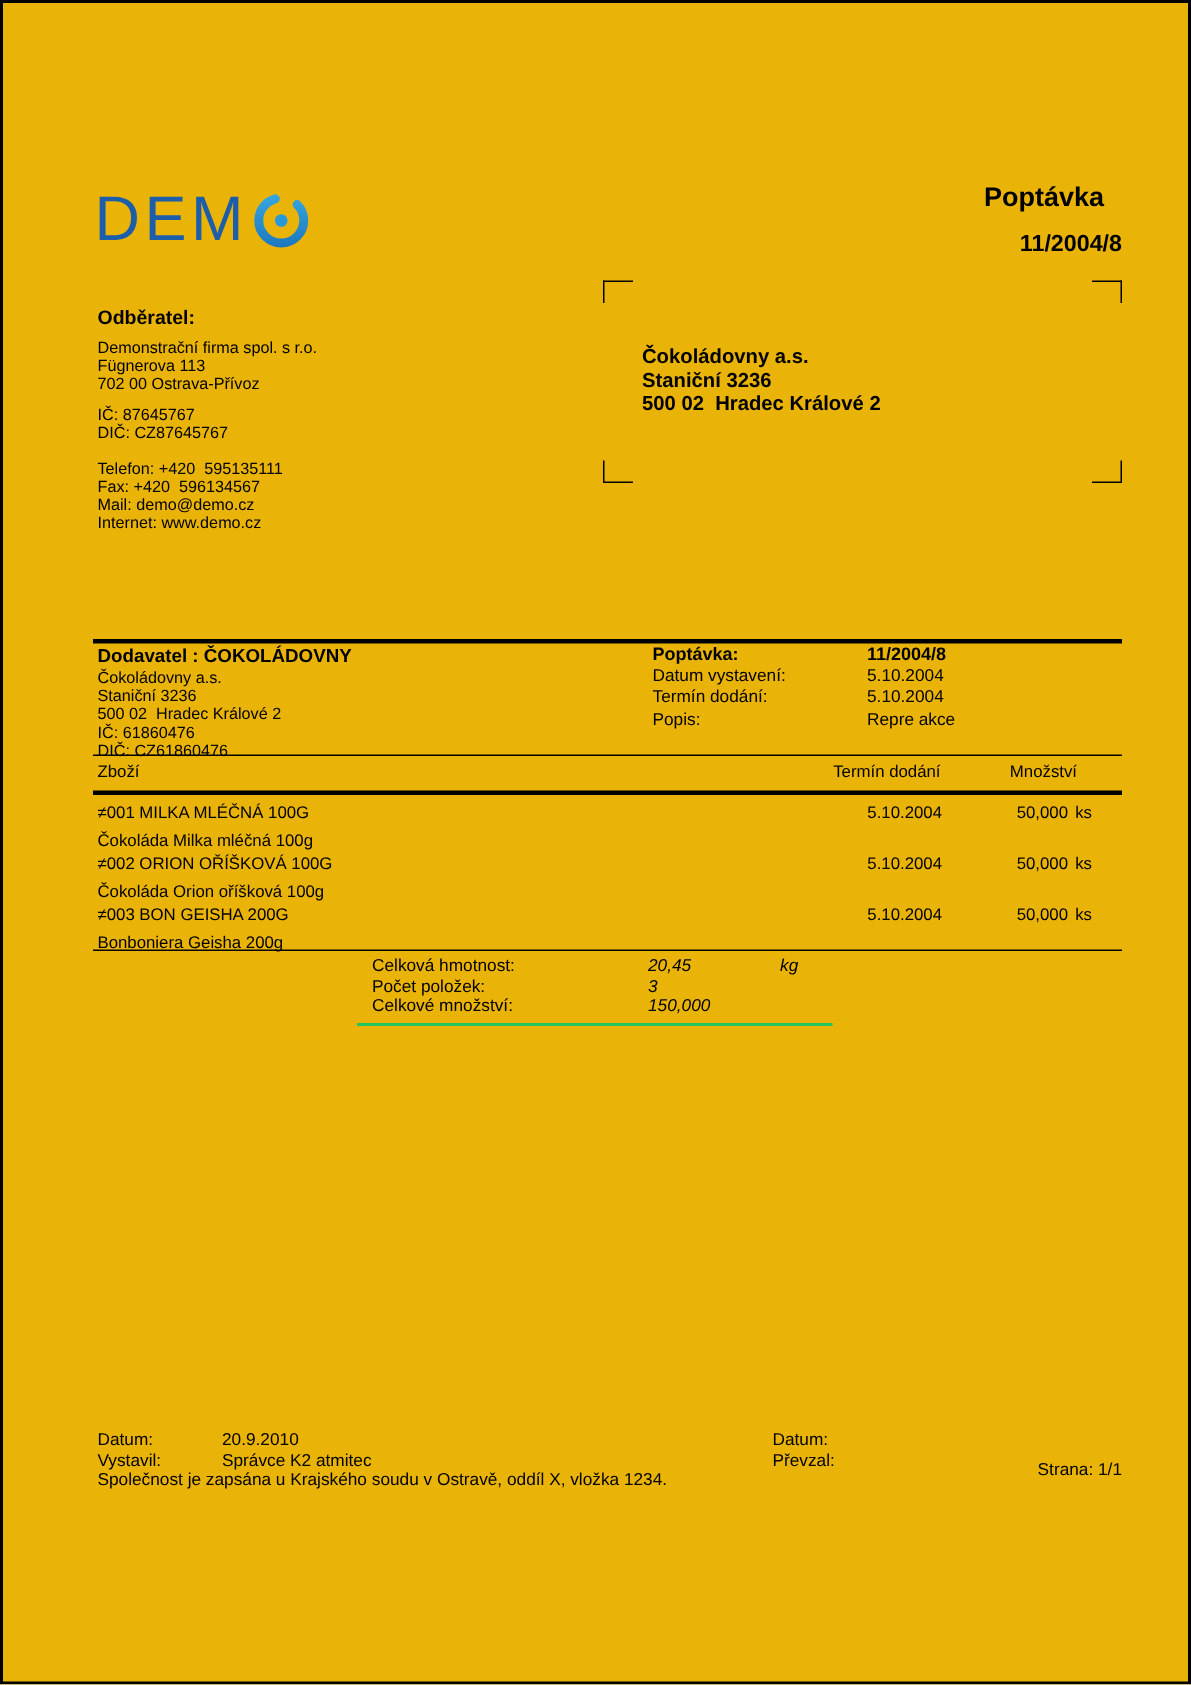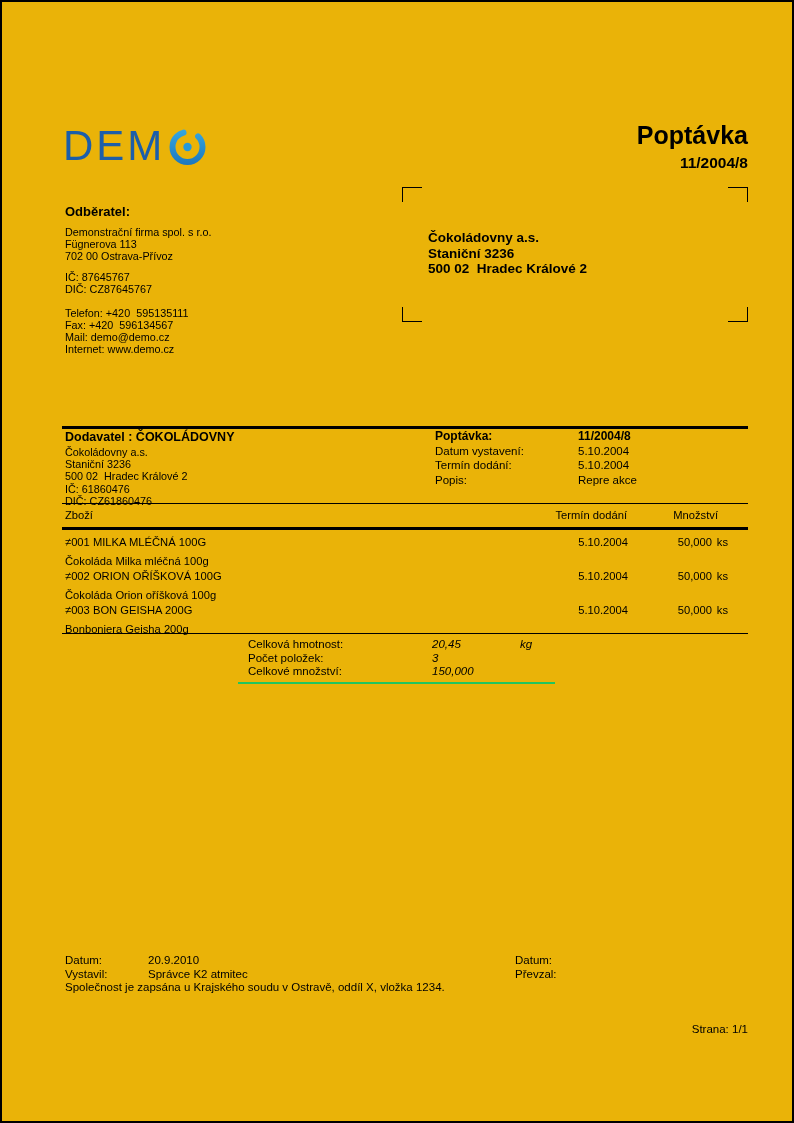--- a/index.html
+++ b/index.html
@@ -12,21 +12,21 @@
   .frame { position:absolute; inset:0; border:2px solid #000; pointer-events:none; }
   .abs { position:absolute; }
   .pre { white-space:pre-wrap; }
 
   
   .logo { left:63px; top:124px; display:flex; align-items:center; }
   .logo-text { font-size:42px; font-weight:400; letter-spacing:3px; line-height:40px; }
   .logo-ring { margin-left:2px; margin-top:2px; }
 
   
-  .title { right:46px; top:121px; font-size:25px; font-weight:700; text-align:right; }
+  .title { right:58px; top:121px; font-size:18px; font-weight:700; text-align:right; }
   .doc-number { right:46px; top:154px; font-size:15.5px; font-weight:700; text-align:right; }
 
   
   .cmark { width:20px; height:15px; }
   .cmark.tl { left:402px; top:187px; border-top:1.5px solid #000; border-left:1.5px solid #000; }
   .cmark.tr { left:728px; top:187px; border-top:1.5px solid #000; border-right:1.5px solid #000; }
   .cmark.bl { left:402px; top:307px; border-bottom:1.5px solid #000; border-left:1.5px solid #000; }
   .cmark.br { left:728px; top:307px; border-bottom:1.5px solid #000; border-right:1.5px solid #000; }
 
   
@@ -77,21 +77,21 @@
   .totals .unit { font-style:italic;margin-left:36px; }
 
   
   .foot { font-size:11.5px; line-height:14.2px; }
   .foot .row { display:flex; }
   .foot-left  { left:65px; top:953px; }
   .foot-left .lbl { width:83px; }
   .foot-right { left:515px; top:953px; }
   .foot-right .lbl { width:83px; }
   .legal { left:65px; top:981px; font-size:11.5px; }
-  .strana { right:46px; top:1023px; font-size:11.5px; text-align:right; }
+  .strana { right:46px; top:974px; font-size:11.5px; text-align:right; }
 </style>
 </head>
 <body>
 
 <div class="page">
   <div class="frame"></div>
 
   <div class="abs logo">
     <span class="logo-text" style="color: rgb(28, 94, 169);">DEM</span>
     <svg class="logo-ring" width="41" height="41" viewBox="0 0 41 41">

